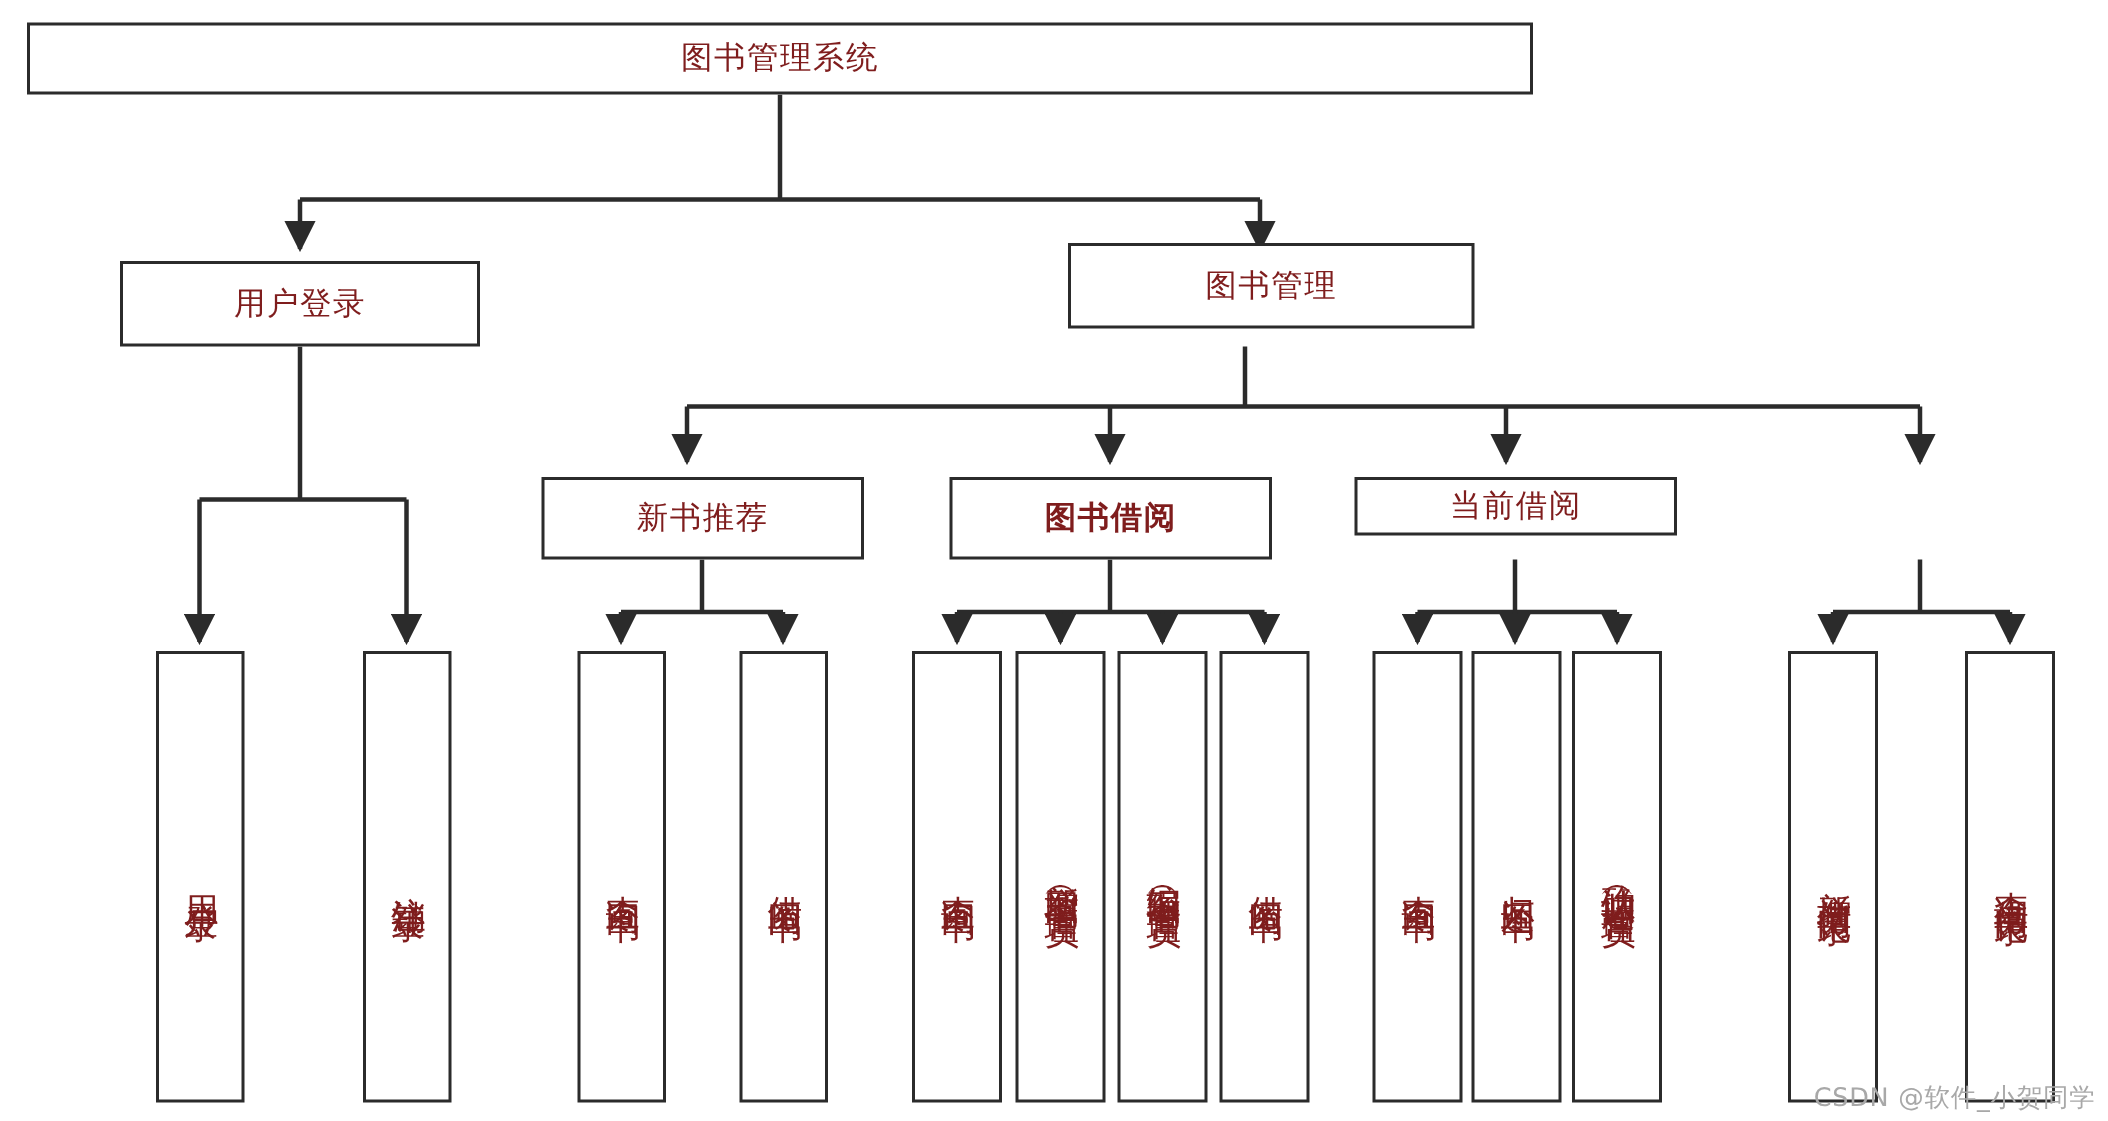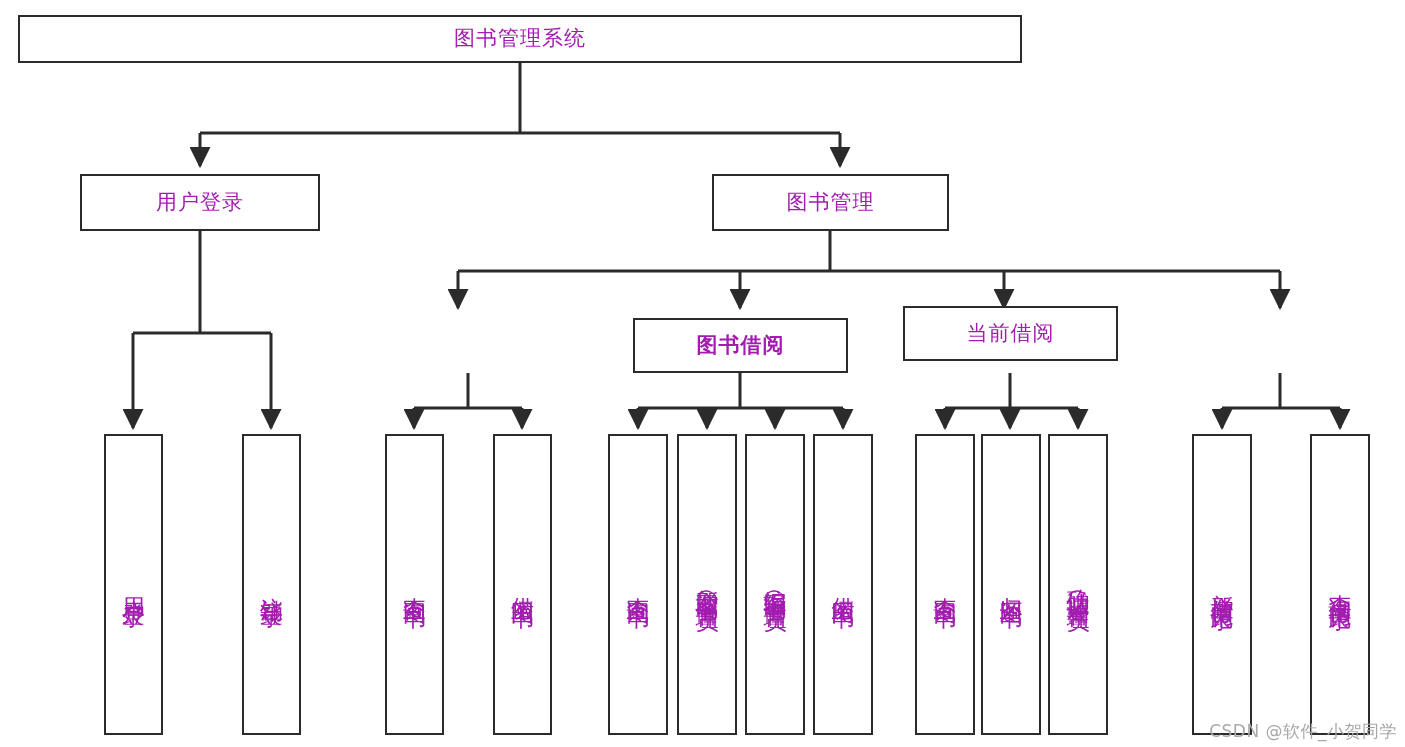--- a/index.html
+++ b/index.html
@@ -27,21 +27,21 @@
     pointer-events: none;
   }
   .node {
     position: absolute;
     box-sizing: border-box;
     background: #ffffff;
     border: 2px solid #2b2b2b;
     display: flex;
     align-items: center;
     justify-content: center;
-    color: #a21caf;
+    color: #7f1d1d;
   }
   .node.horizontal {
     font-size: 21px;
     letter-spacing: 1px;
     line-height: 1.2;
   }
   .node.vertical {
     writing-mode: vertical-rl;
     text-orientation: upright;
     font-size: 23px;
@@ -126,28 +126,31 @@
     </g>
   </svg>
 
   <div class="node horizontal" style="left:18px; top:15px; width:1004px; height:48px;">
     <span class="label">图书管理系统</span>
   </div>
 
   <div class="node horizontal" style="left:80px; top:174px; width:240px; height:57px;">
     <span class="label">用户登录</span>
   </div>
-  <div class="node horizontal" style="left:712px; top:174px; width:237px; height:57px;">
+  <div class="node horizontal" style="left:712px; top:162px; width:271px; height:57px;">
     <span class="label">图书管理</span>
   </div>
 
+  <div class="node horizontal" style="left:361px; top:318px; width:215px; height:55px;">
+    <span class="label">新书推荐</span>
+  </div>
   <div class="node horizontal" style="left:633px; top:318px; width:215px; height:55px;font-weight:bold;">
     <span class="label">图书借阅</span>
   </div>
-  <div class="node horizontal" style="left:903px; top:306px; width:215px; height:55px;">
+  <div class="node horizontal" style="left:903px; top:318px; width:215px; height:39px;">
     <span class="label">当前借阅</span>
   </div>
 
   <div class="node vertical" style="left:104px; top:434px; width:59px; height:301px;">
     <span class="label">用户登录</span>
   </div>
   <div class="node vertical" style="left:242px; top:434px; width:59px; height:301px;">
     <span class="label">注销登录</span>
   </div>
 

